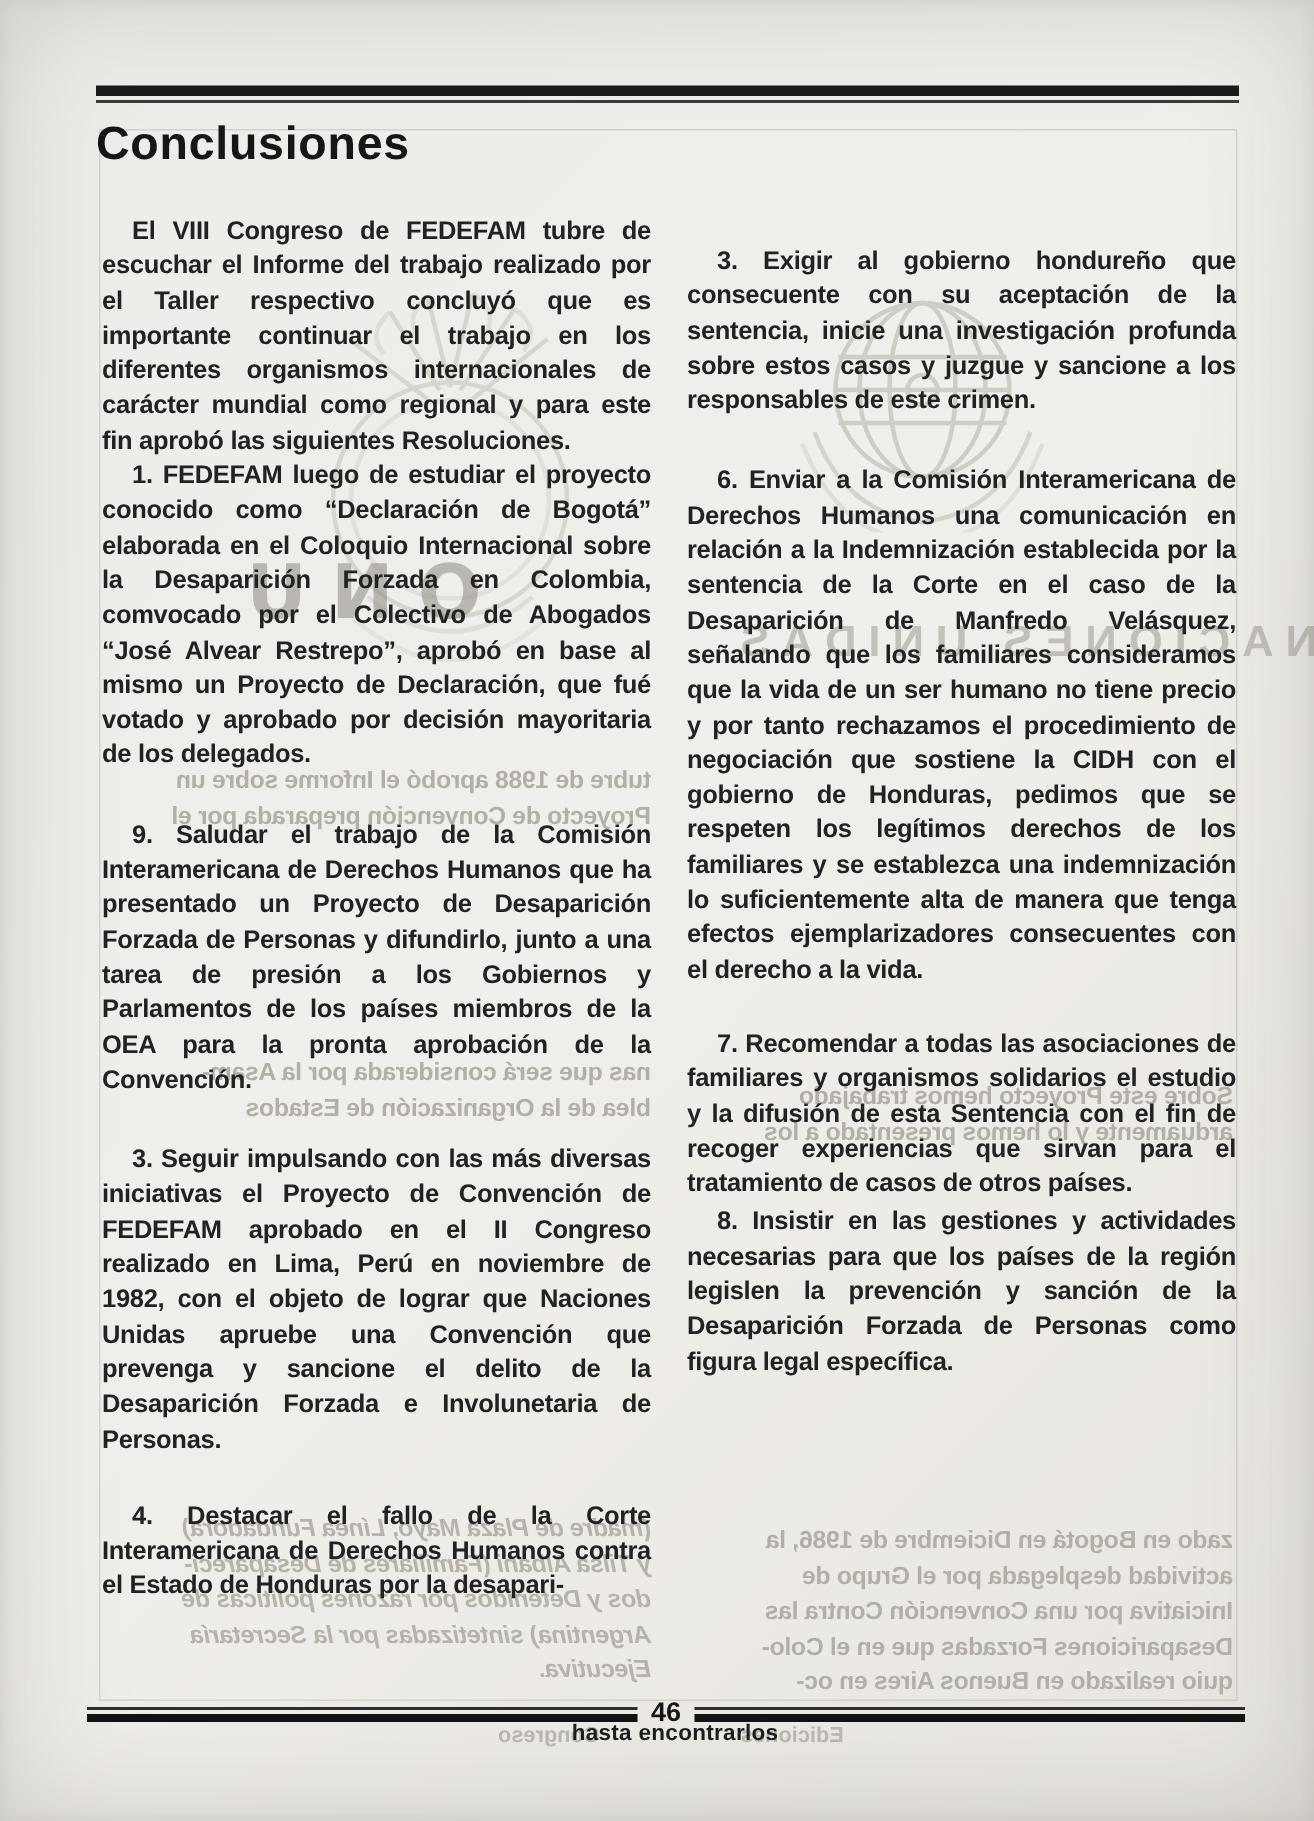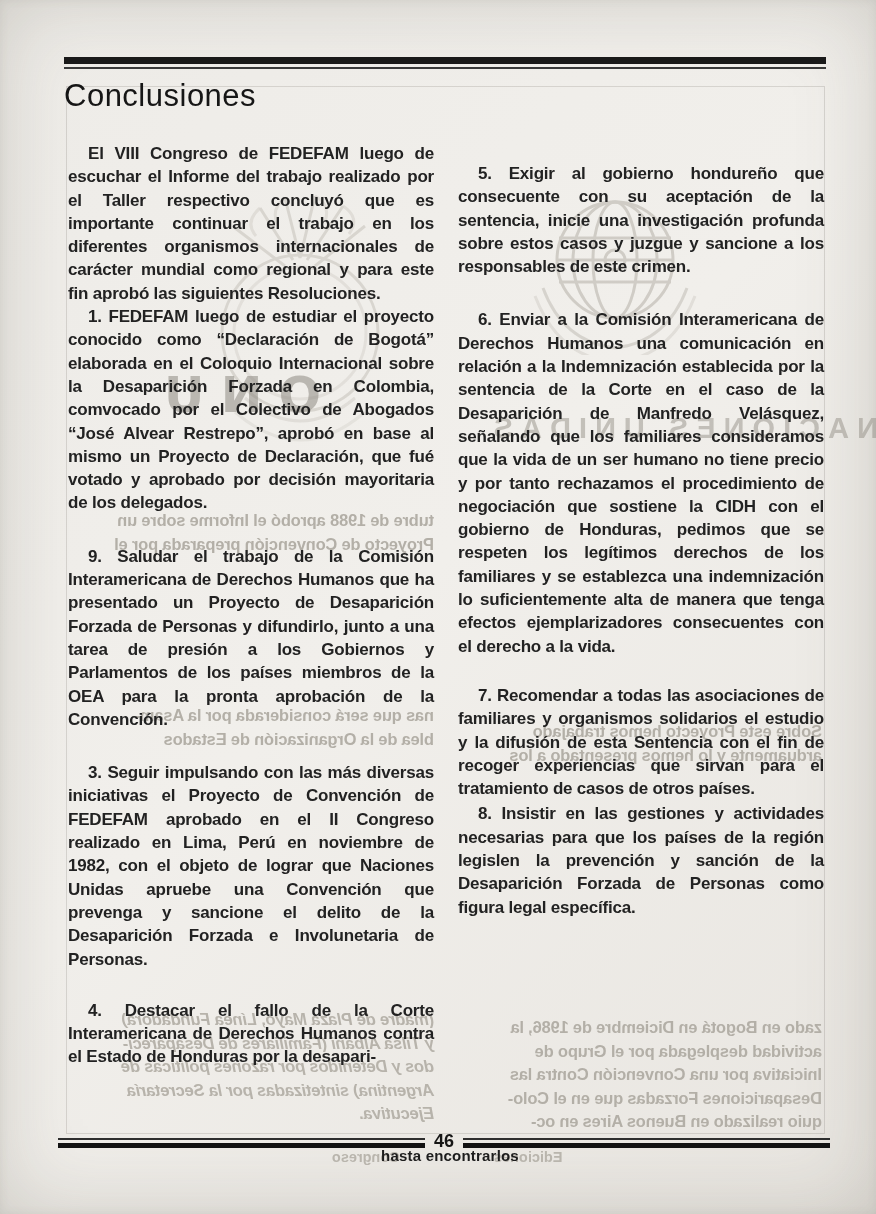--- a/index.html
+++ b/index.html
@@ -9,21 +9,21 @@
     font-family:"Liberation Sans",sans-serif;color:#222;
   }
   .page::after{content:"";position:absolute;inset:0;pointer-events:none;
     box-shadow:inset 0 0 80px rgba(93,86,74,.22), inset 0 0 10px rgba(93,86,74,.10);}
   
   .top-rule{position:absolute;left:64px;top:57px;width:762px;height:13px;
     background:linear-gradient(#191919 0,#191919 7px,transparent 7px,transparent 10px,#3a3a3a 10px,#3a3a3a 12px,transparent 12px);}
   .frame{position:absolute;left:66px;top:86px;width:757px;height:1046px;
     border:1px solid rgba(110,104,94,.20);}
   .title{position:absolute;left:64px;top:78px;margin:0;
-    font-size:31px;font-weight:400;letter-spacing:.5px;color:#161616;}
+    font-size:31px;font-weight:700;letter-spacing:.5px;color:#161616;}
   
   .columns{position:absolute;left:68px;top:142px;width:756px;display:flex;gap:24px;z-index:2;}
   .col{width:366px;font-size:17px;line-height:23.3px;text-align:justify;
     font-weight:600;letter-spacing:-.2px;color:#222;}
   .para{margin:0;}
   .ind{text-indent:20px;}
   .g20{margin-top:20px;} .g26{margin-top:26px;} .g28{margin-top:28px;} .g30{margin-top:30px;} .g2{margin-top:2px;}
   
   .bleed{position:absolute;transform:scaleX(-1);white-space:pre-line;z-index:1;
     color:#b3afa7;font-weight:600;font-size:16.5px;line-height:23.5px;letter-spacing:-.2px;}
@@ -91,28 +91,28 @@
 quio realizado en Buenos Aires en oc-</div>
   <div class="frag" style="left:332px;top:1149px;">Congreso</div>
   <div class="frag" style="left:494px;top:1149px;">Ediciones</div>
 
   <div class="top-rule"></div>
   <div class="frame"></div>
   <h1 class="title">Conclusiones</h1>
 
   <div class="columns">
     <div class="col">
-      <p class="para ind">El VIII Congreso de FEDEFAM luego de escuchar el Informe del trabajo realizado por el Taller respectivo concluyó que es importante continuar el trabajo en los diferentes organismos internacionales de carácter mundial como regional y para este fin aprobó las siguientes Resoluciones.</p>
+      <p class="para ind">El VIII Congreso de FEDEFAM tubre de escuchar el Informe del trabajo realizado por el Taller respectivo concluyó que es importante continuar el trabajo en los diferentes organismos internacionales de carácter mundial como regional y para este fin aprobó las siguientes Resoluciones.</p>
       <p class="para ind">1. FEDEFAM luego de estudiar el proyecto conocido como “Declaración de Bogotá” elaborada en el Coloquio Internacional sobre la Desaparición Forzada en Colombia, comvocado por el Colectivo de Abogados “José Alvear Restrepo”, aprobó en base al mismo un Proyecto de Declaración, que fué votado y aprobado por decisión mayoritaria de los delegados.</p>
       <p class="para ind g30">9. Saludar el trabajo de la Comisión Interamericana de Derechos Humanos que ha presentado un Proyecto de Desaparición Forzada de Personas y difundirlo, junto a una tarea de presión a los Gobiernos y Parlamentos de los países miembros de la OEA para la pronta aprobación de la Convención.</p>
       <p class="para ind g30">3. Seguir impulsando con las más diversas iniciativas el Proyecto de Convención de FEDEFAM aprobado en el II Congreso realizado en Lima, Perú en noviembre de 1982, con el objeto de lograr que Naciones Unidas apruebe una Convención que prevenga y sancione el delito de la Desaparición Forzada e Involunetaria de Personas.</p>
       <p class="para ind g28">4. Destacar el fallo de la Corte Interamericana de Derechos Humanos contra el Estado de Honduras por la desapari-</p>
     </div>
     <div class="col">
-      <p class="para ind g20">5. Exigir al gobierno hondureño que consecuente con su aceptación de la sentencia, inicie una investigación profunda sobre estos casos y juzgue y sancione a los responsables de este crimen.</p>
+      <p class="para ind g20">3. Exigir al gobierno hondureño que consecuente con su aceptación de la sentencia, inicie una investigación profunda sobre estos casos y juzgue y sancione a los responsables de este crimen.</p>
       <p class="para ind g30">6. Enviar a la Comisión Interamericana de Derechos Humanos una comunicación en relación a la Indemnización establecida por la sentencia de la Corte en el caso de la Desaparición de Manfredo Velásquez, señalando que los familiares consideramos que la vida de un ser humano no tiene precio y por tanto rechazamos el procedimiento de negociación que sostiene la CIDH con el gobierno de Honduras, pedimos que se respeten los legítimos derechos de los familiares y se establezca una indemnización lo suficientemente alta de manera que tenga efectos ejemplarizadores consecuentes con el derecho a la vida.</p>
       <p class="para ind g26">7. Recomendar a todas las asociaciones de familiares y organismos solidarios el estudio y la difusión de esta Sentencia con el fin de recoger experiencias que sirvan para el tratamiento de casos de otros países.</p>
       <p class="para ind g2">8. Insistir en las gestiones y actividades necesarias para que los países de la región legislen la prevención y sanción de la Desaparición Forzada de Personas como figura legal específica.</p>
     </div>
   </div>
 
   <div class="footer-rule">
     <div class="rseg"></div>
     <div class="pageno">46</div>
     <div class="rseg"></div>

